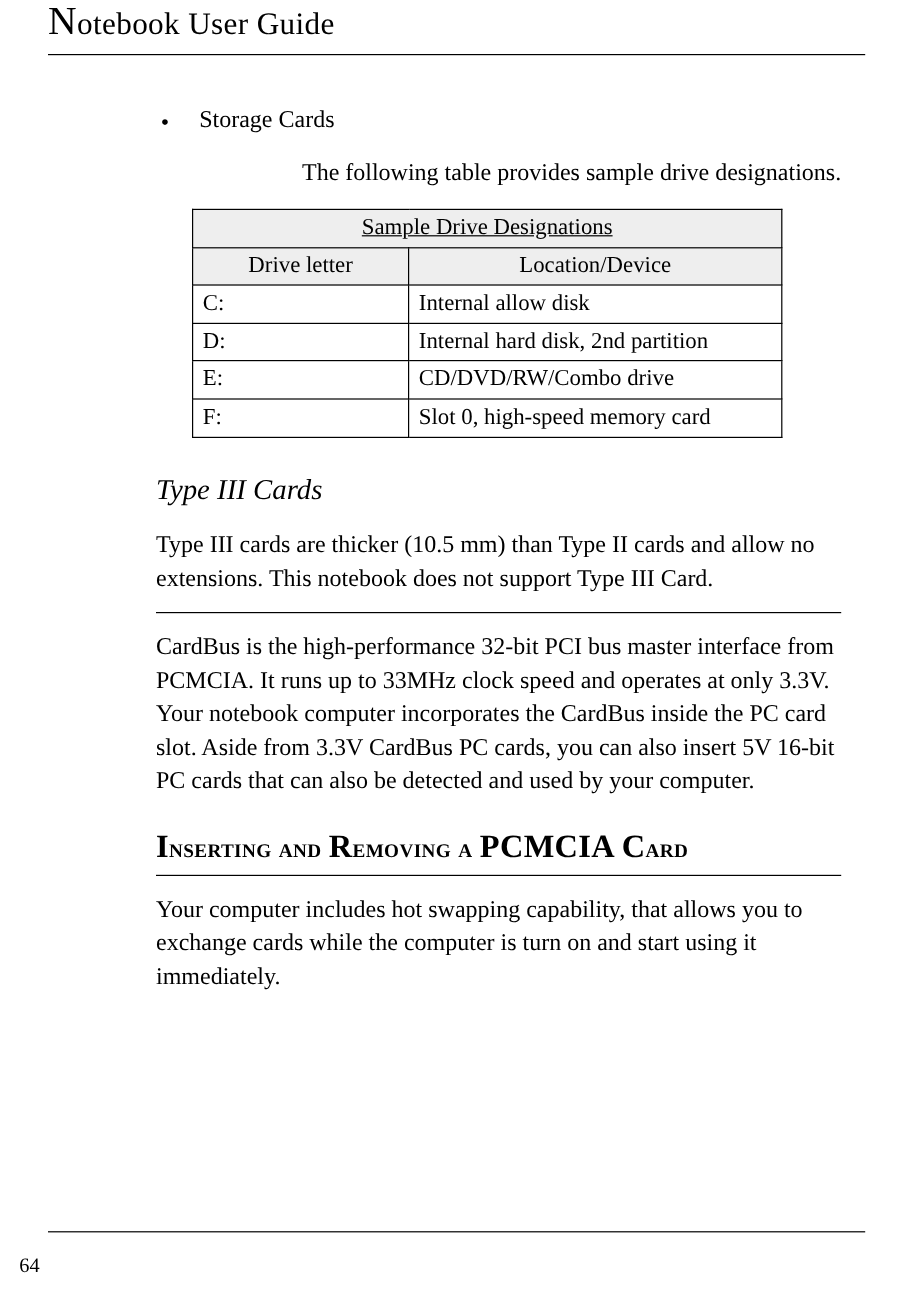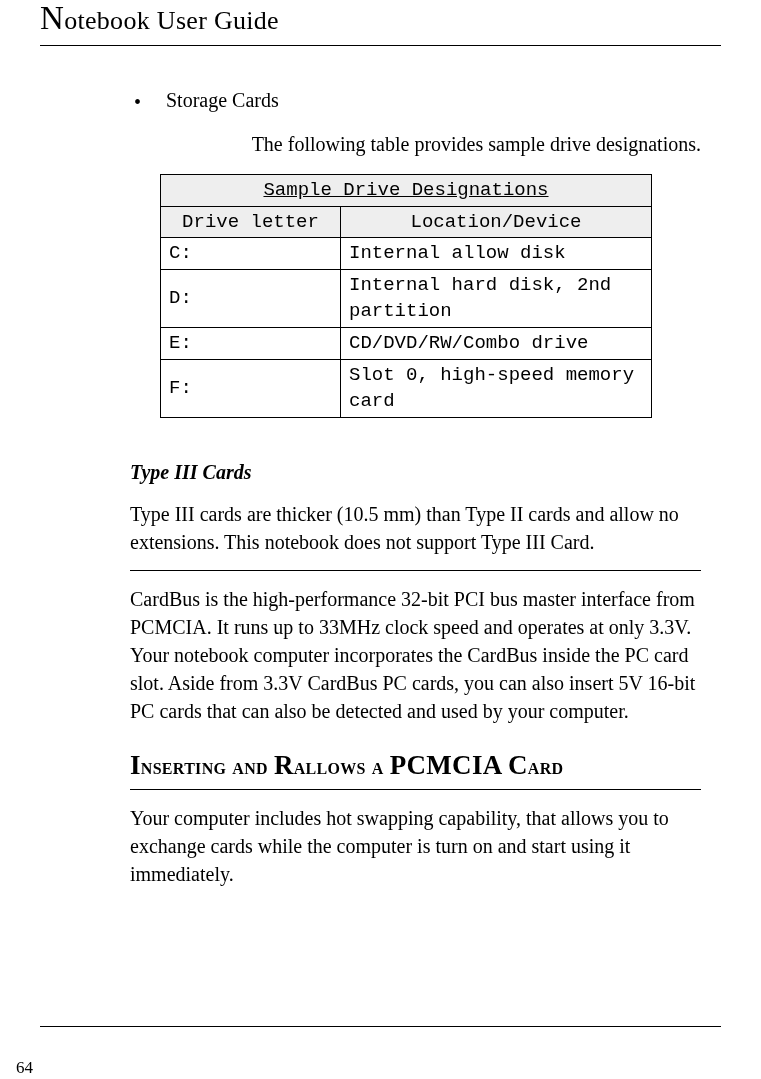--- a/index.html
+++ b/index.html
@@ -48,23 +48,22 @@
     .bullet-head { margin: 0; }
     .bullet-para { margin: 4px 0 0 0; }
     .body p { margin: 14px 0; }
     .table-intro {
        margin: 16px 0 16px 22px !important;
        text-align: right;
     }
     table.drives {
       border-collapse: collapse;
       width: 492px;
-      margin: 0 0 40px 30px;
+      margin: 0 0 28px 30px;
       font-size: 19px;
-      font-family: Liberation Mono, monospace;
     }
     table.drives th, table.drives td {
       border: 1px solid #000;
       padding: 2px 8px;
       font-weight: normal;
       text-align: left;
     }
     table.drives thead th {
       text-align: center;
       background: #eeeeee;
@@ -74,22 +73,22 @@
       text-decoration: underline;
     }
     table.drives thead tr.header-row th {
     }
     table.drives thead tr.header-row th:first-child {
       width: 180px;
     }
     table.drives tbody tr:first-child td { border-top: 1.5px solid #000; }
     .sub-h {
       font-style: italic;
-      font-weight: bold;
-      font-size: 20px;
+      font-weight: normal;
+      font-size: 24px;
       margin: 8px 0 12px 0;
     }
     .section-h {
       font-variant: small-caps;
       font-weight: bold;
       font-size: 23px;
       margin: 22px 0 2px 0;
       letter-spacing: 0.3px;
     }
     .section-h .big { font-size: 27px; }
@@ -102,21 +101,21 @@
     .bottom-rule {
       border: none;
       border-top: 1.5px solid #000;
       position: absolute;
       bottom: 44px;
       left: 40px;
       right: 40px;
     }
     .page-number {
       position: absolute;
-      bottom: 1px;
+      bottom: 14px;
       left: 16px;
       font-size: 17px;
     }
   </style>
 </head>
 <body>
 
 <div class="page">
   <div class="running-head">
     <span class="drop">N</span><span class="rest">otebook User Guide</span>
@@ -162,21 +161,21 @@
       </tbody>
     </table>
 
     <div class="sub-h">Type III Cards</div>
     <p>Type III cards are thicker (10.5 mm) than Type II cards and allow no extensions. This notebook does not support Type III Card.</p>
 
     <hr class="section-rule">
     <p>CardBus is the high-performance 32-bit PCI bus master interface from PCMCIA. It runs up to 33MHz clock speed and operates at only 3.3V. Your notebook computer incorporates the CardBus inside the PC card slot. Aside from 3.3V CardBus PC cards, you can also insert 5V 16-bit PC cards that can also be detected and used by your computer.</p>
 
     <div class="section-h">
-      <span class="big">I</span><span>nserting and </span><span class="big">R</span><span>allows a </span><span class="big">PCMCIA C</span><span>ard</span>
+      <span class="big">I</span><span>nserting and </span><span class="big">R</span><span>emoving a </span><span class="big">PCMCIA C</span><span>ard</span>
     </div>
     <hr class="section-rule">
     <p>Your computer includes hot swapping capability, that allows you to exchange cards while the computer is turn on and start using it immediately.</p>
 
   </div>
 </div>
 
 <hr class="bottom-rule">
 <div class="page-number">64</div>
 

